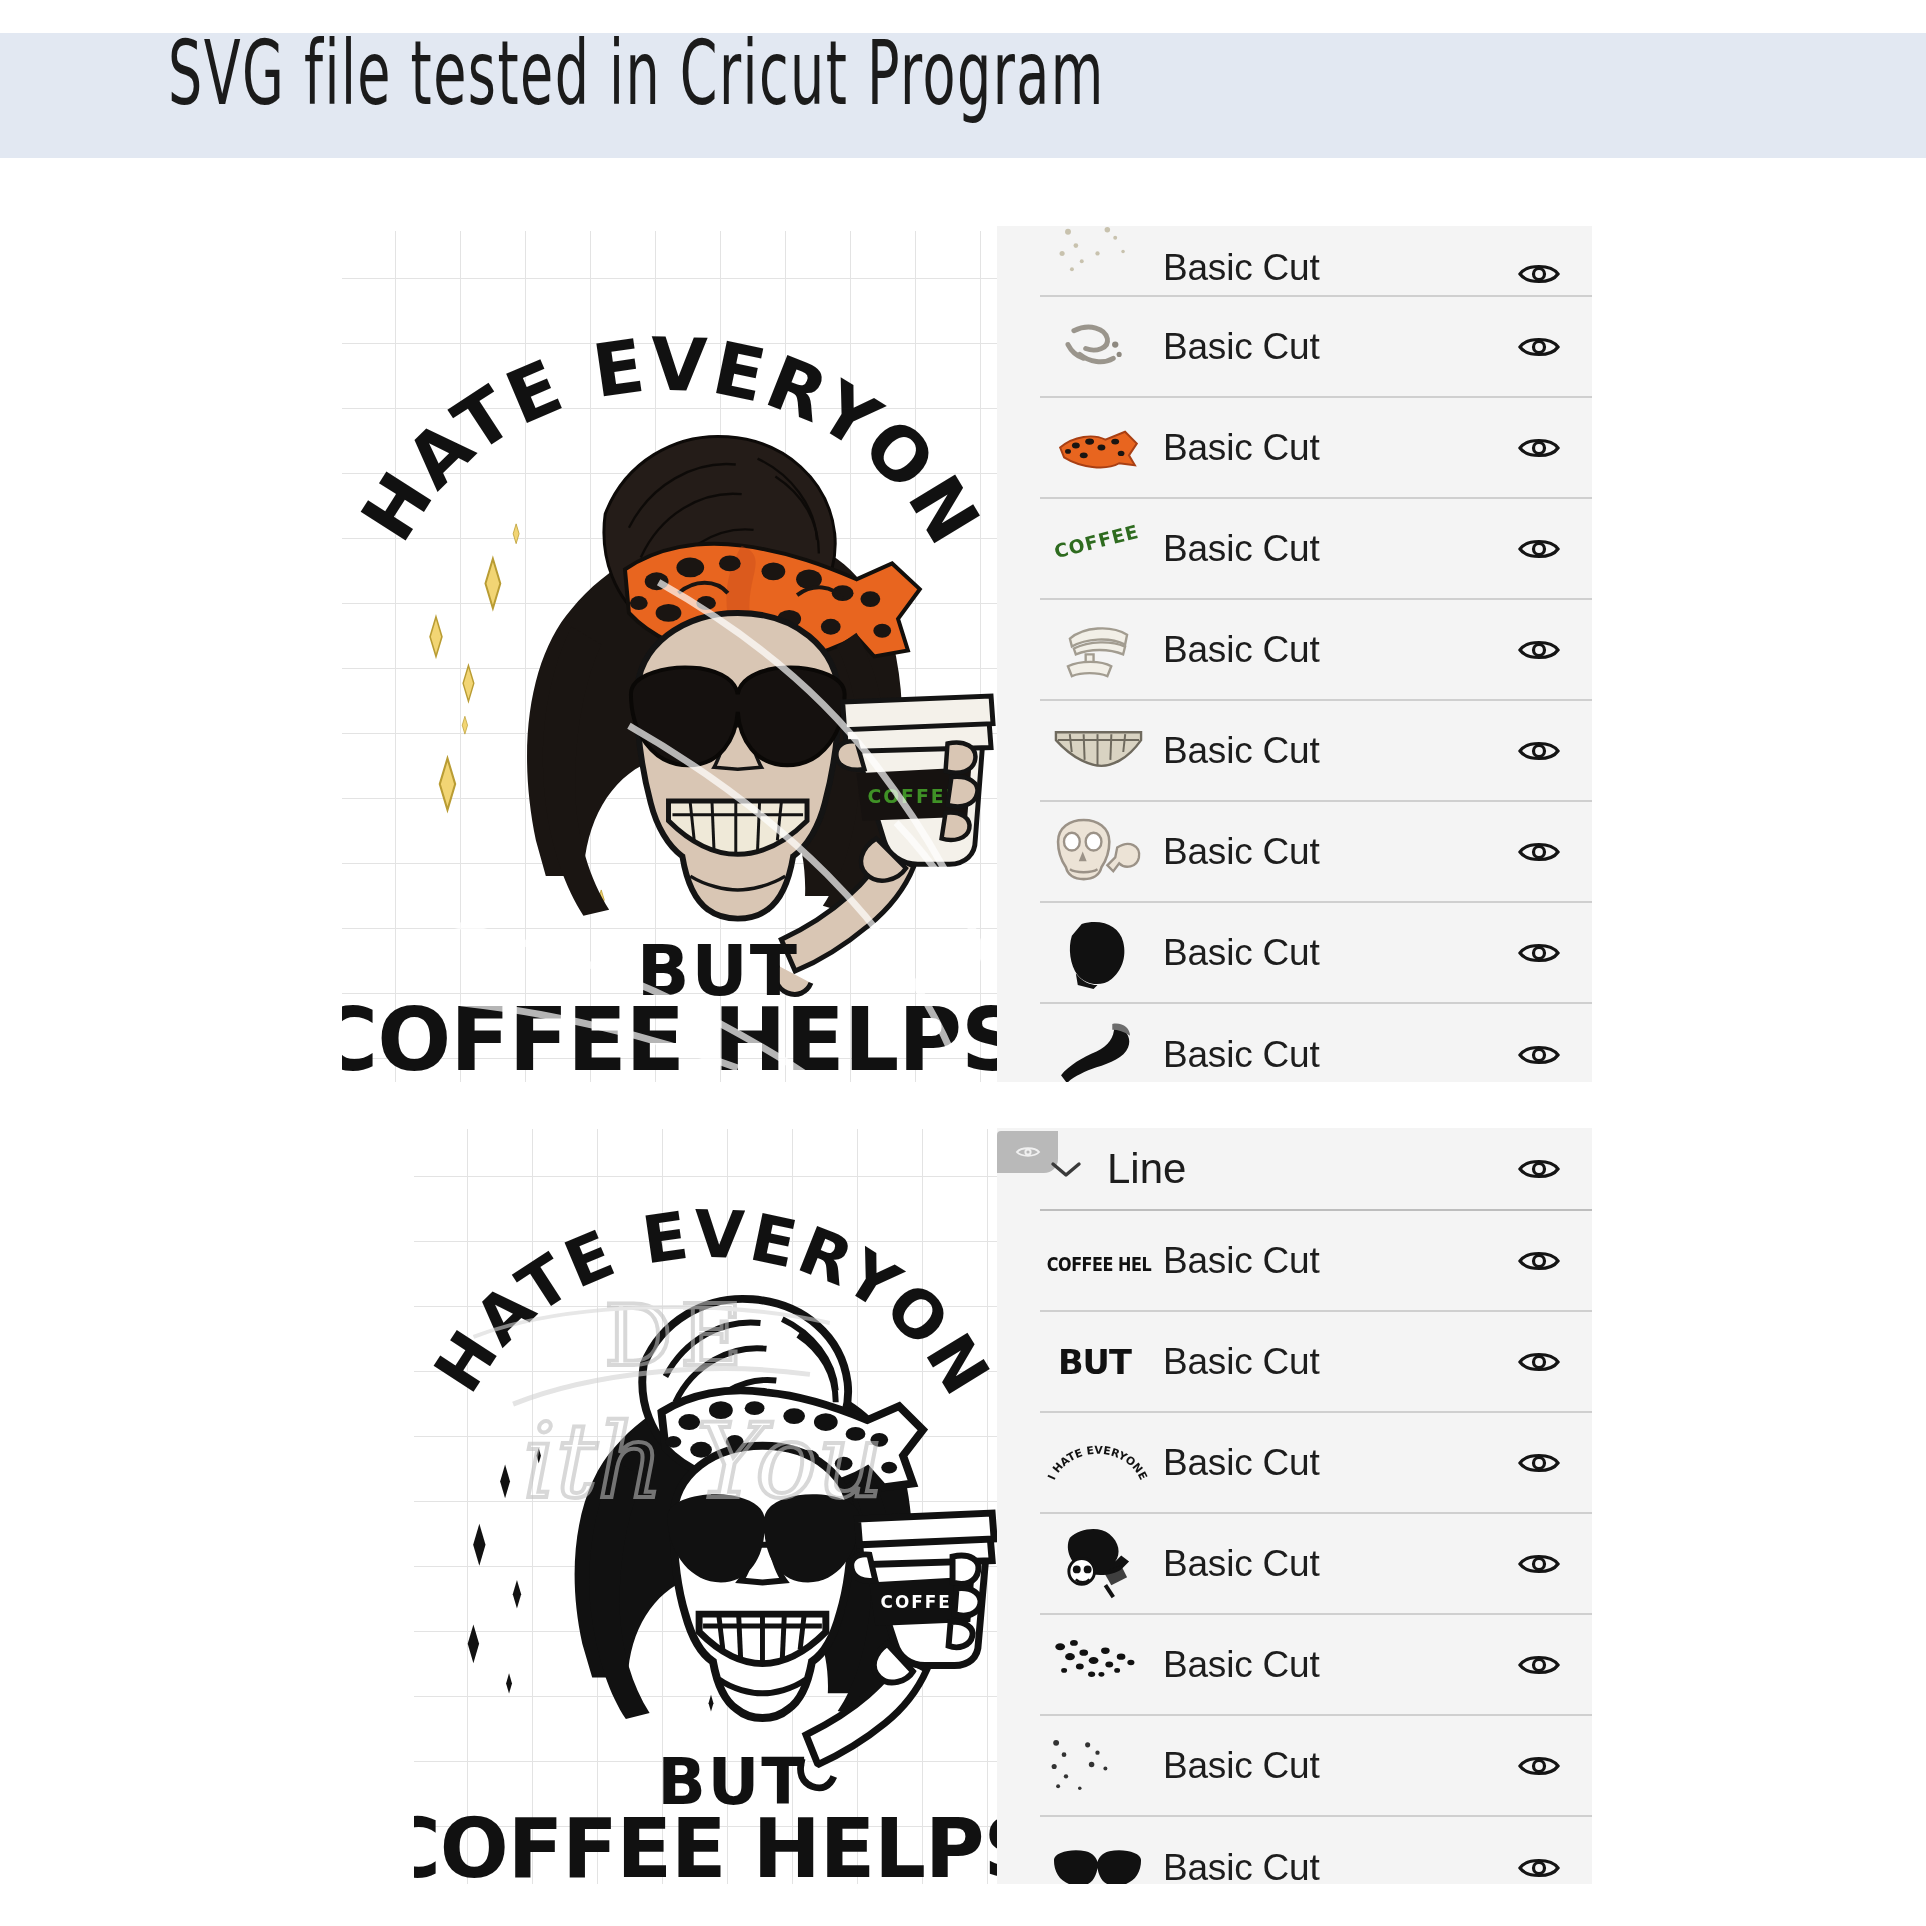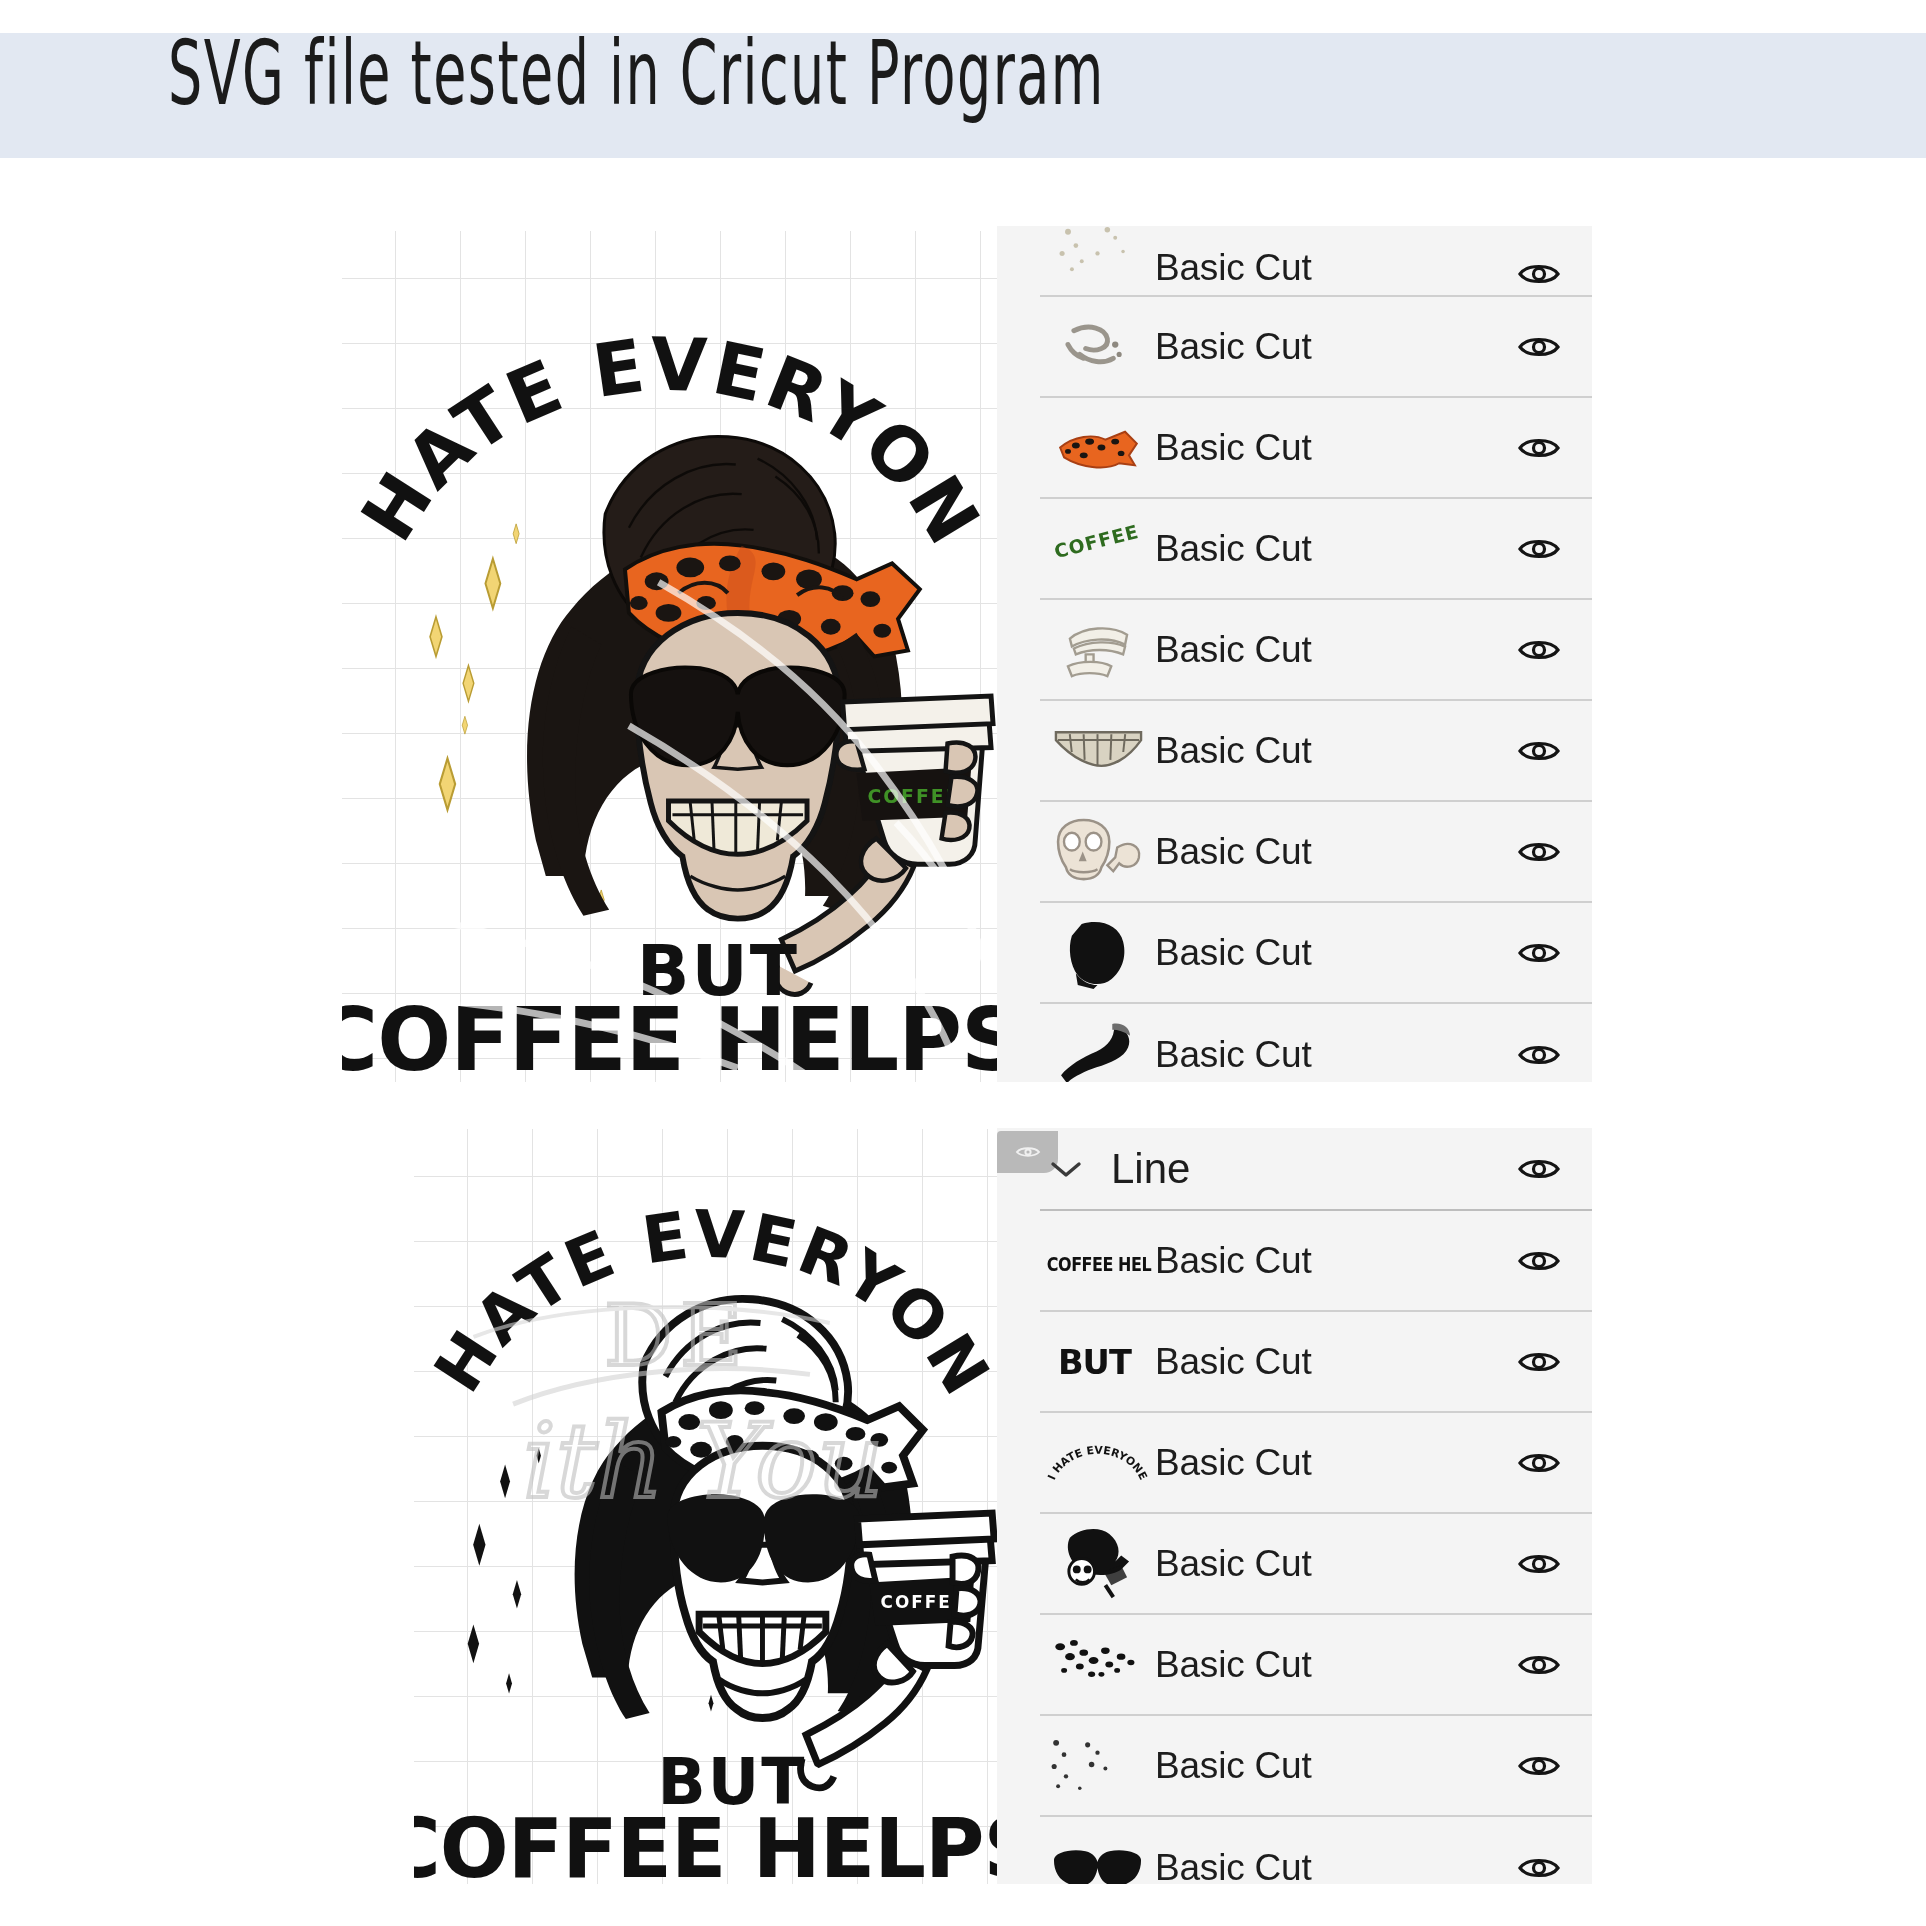--- a/index.html
+++ b/index.html
@@ -57,40 +57,41 @@
   #layer-panel-top{left:997px;top:226px;width:595px;height:856px;}
   #layer-panel-bottom{left:997px;top:1128px;width:595px;height:756px;}
   .panel-inner{position:absolute;left:43px;top:0;right:0;bottom:0;}
 
   .layer-row{
     position:relative;
     height:101px;
     display:flex;align-items:center;
     border-bottom:2px solid #cfcfcf;
     box-sizing:border-box;
+    gap:8px;
   }
   .layer-row:last-child{border-bottom:none;}
   .layer-row.clipped{height:71px;align-items:flex-end;padding-bottom:6px;}
   .layer-row.group-row{height:83px;border-bottom:2px solid #bdbdbd;}
 
   .row-thumb{
     width:115px;min-width:115px;height:79px;
     display:flex;align-items:center;justify-content:center;
     position:relative;
   }
   .row-label{
     font-family:"Liberation Sans",sans-serif;
     font-size:37px;color:#1d1d1d;
     letter-spacing:-0.2px;
     flex:1;
   }
   .group-label{
     font-family:"Liberation Sans",sans-serif;
     font-size:42px;color:#1d1d1d;
-    flex:1;margin-left:20px;
+    flex:1;margin-left:8px;
   }
   .chevron{
     width:51px;min-width:51px;
     display:flex;align-items:center;justify-content:center;
     color:#3a3a3a;
   }
   .eye-btn{
     width:107px;min-width:107px;
     display:flex;align-items:center;justify-content:center;
   }

